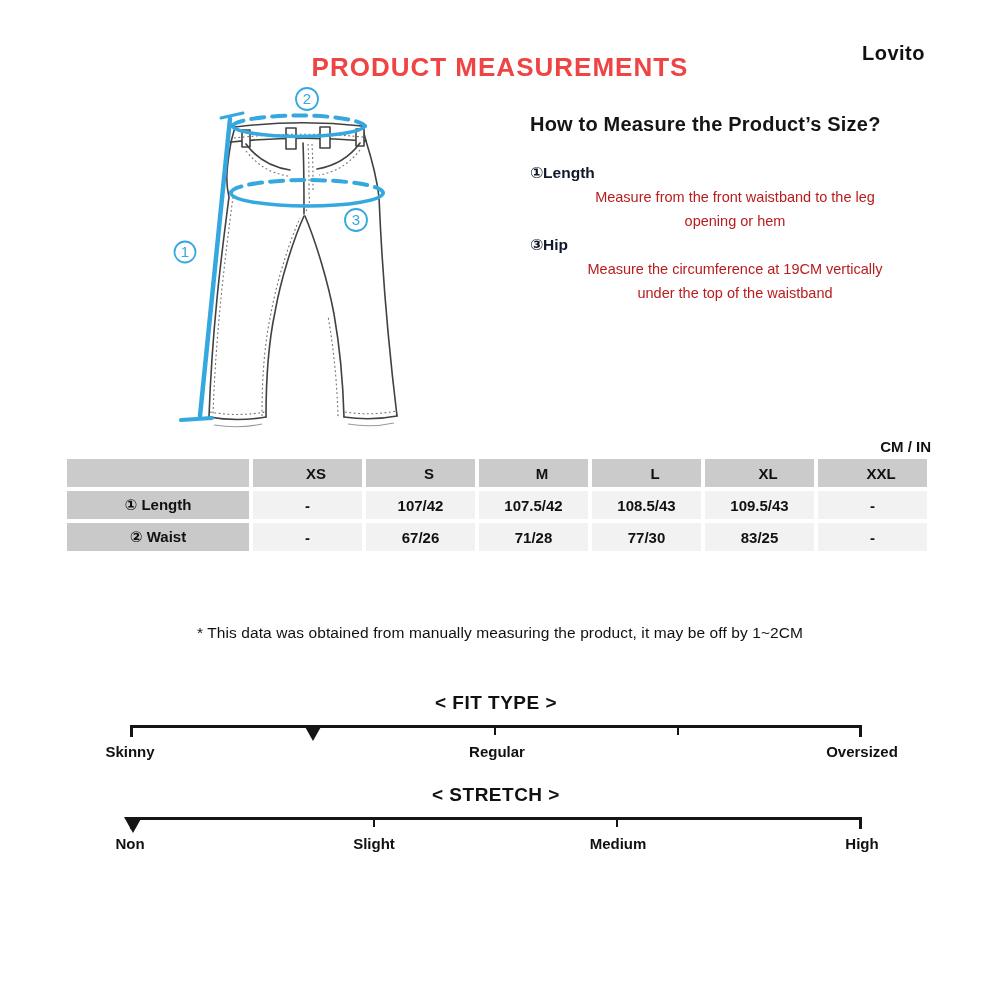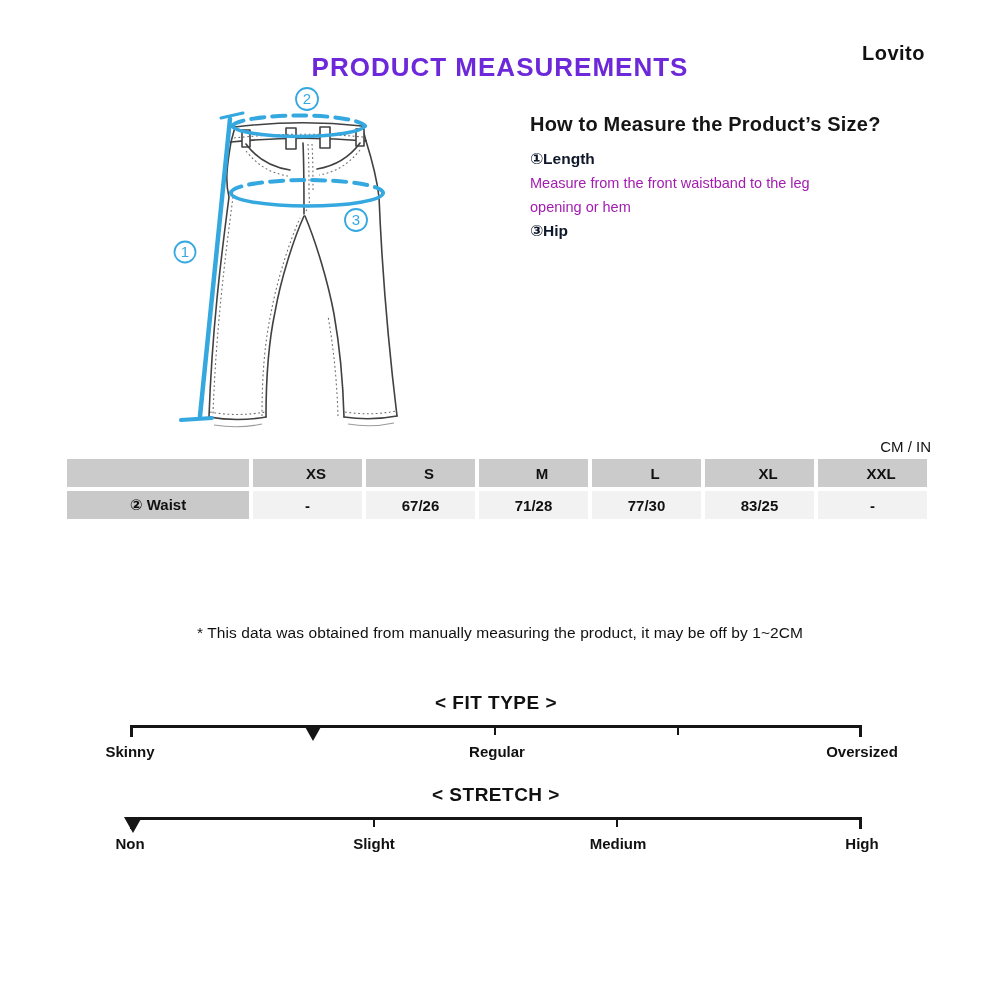--- a/index.html
+++ b/index.html
@@ -4,36 +4,36 @@
 <style>
   * { margin:0; padding:0; box-sizing:border-box; }
   html,body { background:#ffffff; }
   .page {
     position:relative; width:1000px; height:1000px; background:#ffffff;
     font-family:"Liberation Sans","DejaVu Sans",sans-serif; color:#111;
     overflow:hidden;
   }
   .page-title {
     position:absolute; top:52px; left:0; width:1000px; text-align:center;
-    font-size:26px; font-weight:800; letter-spacing:1px; color:#6d28d9;
+    font-size:26px; font-weight:800; letter-spacing:1px; color:#ef4444;
   }
   .brand-logo {
     position:absolute; top:42px; right:75px;
     font-size:20px; font-weight:800; letter-spacing:0.5px; color:#111;
   }
   .diagram { position:absolute; left:150px; top:85px; }
 
   
   .howto { position:absolute; left:530px; top:113px; width:410px; }
-  .howto-heading { font-size:20px; font-weight:800; color:#151515; margin-bottom:11px; letter-spacing:0.2px; }
+  .howto-heading { font-size:20px; font-weight:800; color:#151515; margin-bottom:25px; letter-spacing:0.2px; }
   .ht-label { font-size:15.5px; font-weight:800; line-height:24px; color:#0f172a; }
-  .ht-desc  { font-size:14.5px; line-height:24px; color:#a21caf; white-space:pre-line; }
+  .ht-desc  { font-size:14.5px; line-height:24px; color:#b91c1c; white-space:pre-line;text-align:center; }
 
   
-  .unit-label { position:absolute; top:438px; right:69px; font-size:15px; font-weight:400; }
+  .unit-label { position:absolute; top:438px; right:69px; font-size:15px; font-weight:700; }
   table.size-table {
     position:absolute; left:63px; top:455px;
     border-collapse:separate; border-spacing:4px;
     font-size:15px; font-weight:800;
   }
   .size-table th, .size-table td { height:28px; text-align:center; vertical-align:middle; }
   .size-table th { background:#cbcbcb; width:109px; font-weight:800;padding-left:17px; }
   .size-table th.corner { width:182px; }
   .size-table td.row-label { background:#c9c9c9; }
   .size-table td { background:#f2f2f2; }
@@ -127,38 +127,49 @@
 
   <div class="howto">
     <div class="howto-heading">How to Measure the Product’s Size?</div>
     <div class="ht-item">
       <div class="ht-label">①Length</div>
       <div class="ht-desc">Measure from the front waistband to the leg
 opening or hem</div>
     </div>
     <div class="ht-item">
       <div class="ht-label">③Hip</div>
+      <div class="ht-desc">Measure the circumference at 19CM vertically
+under the top of the waistband</div>
     </div>
   </div>
 
   <div class="unit-label">CM / IN</div>
   <table class="size-table">
     <thead>
       <tr>
         <th class="corner"></th>
         <th>XS</th>
         <th>S</th>
         <th>M</th>
         <th>L</th>
         <th>XL</th>
         <th>XXL</th>
       </tr>
     </thead>
     <tbody>
       <tr>
+        <td class="row-label">① Length</td>
+        <td>-</td>
+        <td>107/42</td>
+        <td>107.5/42</td>
+        <td>108.5/43</td>
+        <td>109.5/43</td>
+        <td>-</td>
+      </tr>
+      <tr>
         <td class="row-label">② Waist</td>
         <td>-</td>
         <td>67/26</td>
         <td>71/28</td>
         <td>77/30</td>
         <td>83/25</td>
         <td>-</td>
       </tr>
     </tbody>
   </table>

